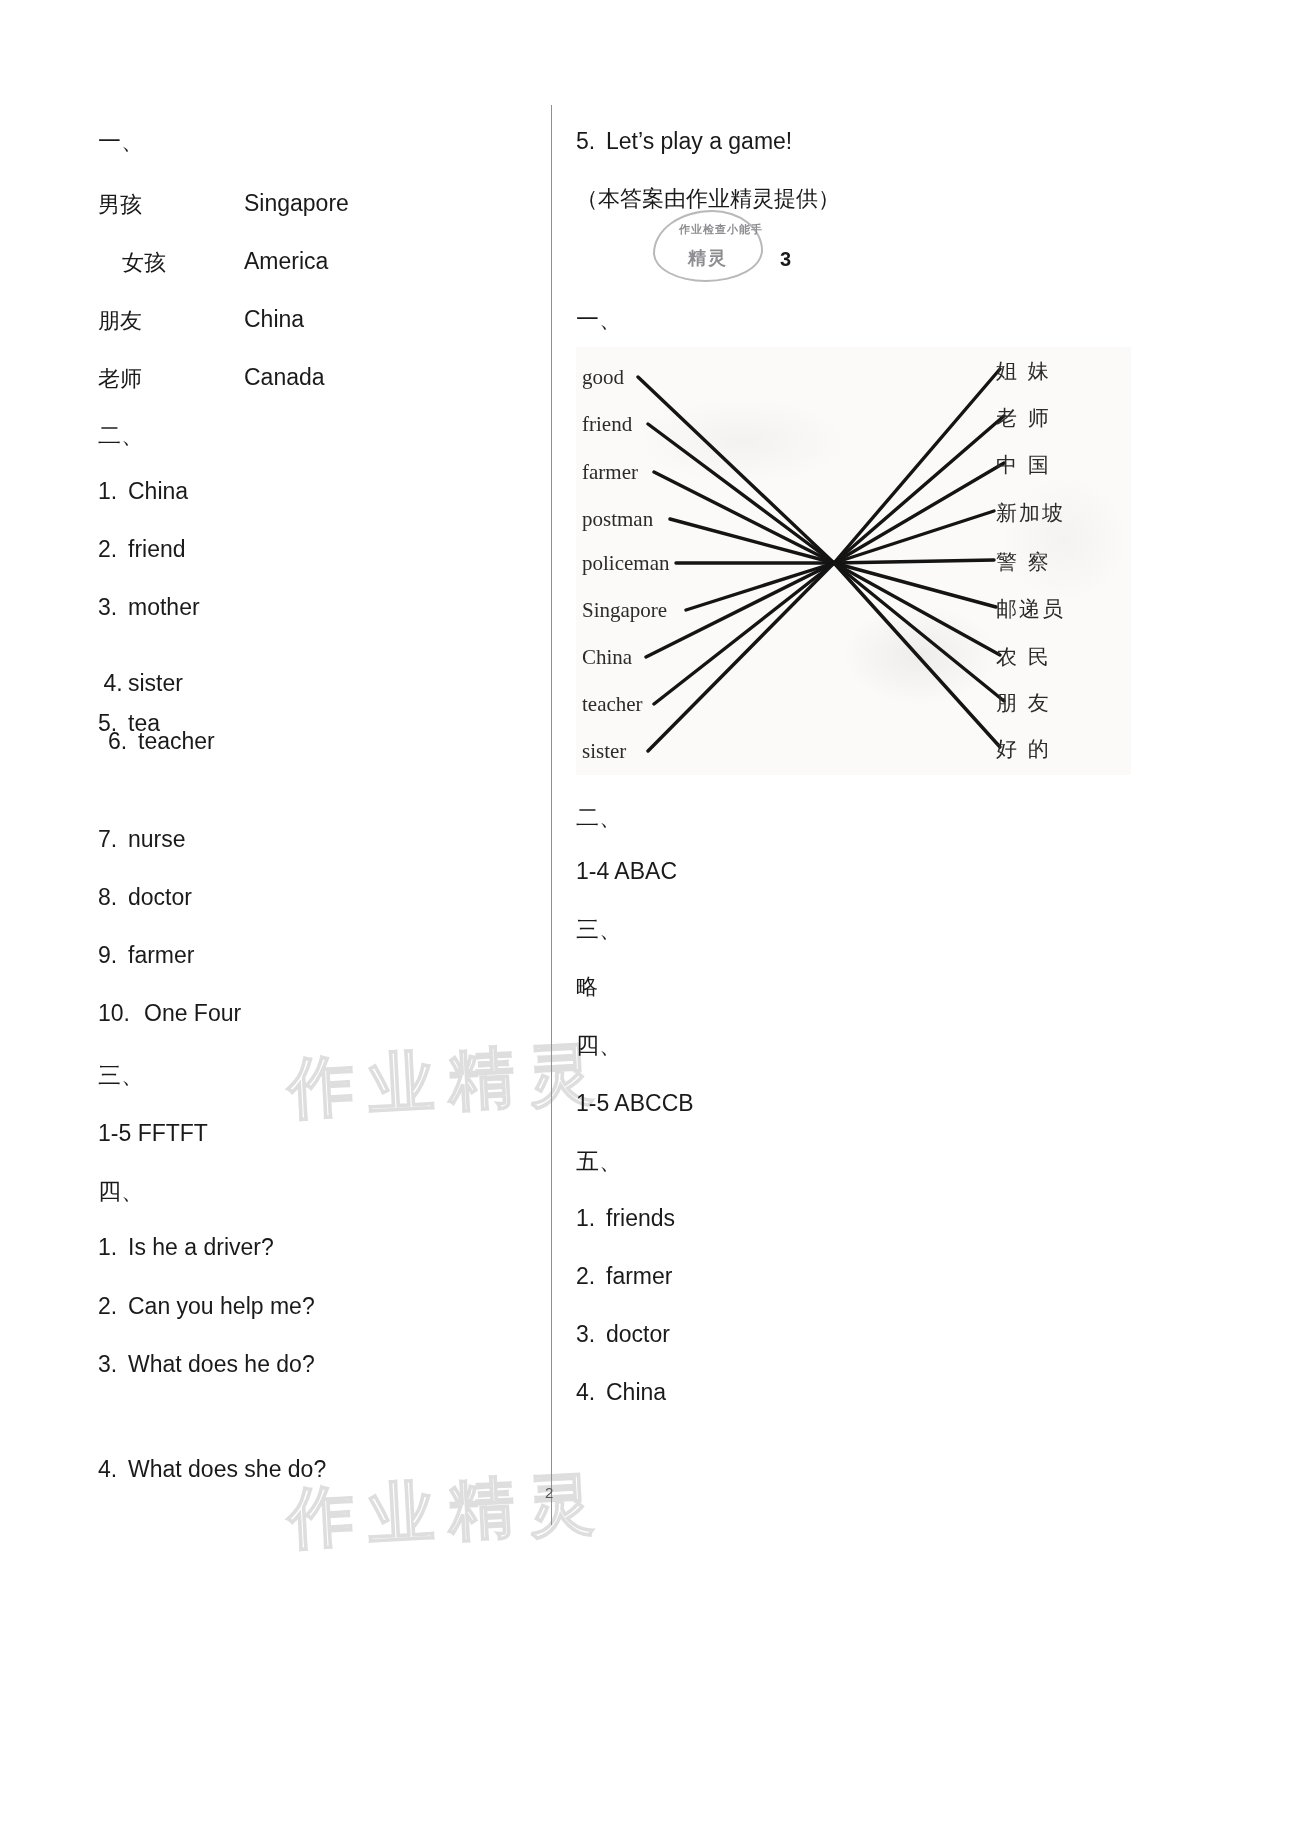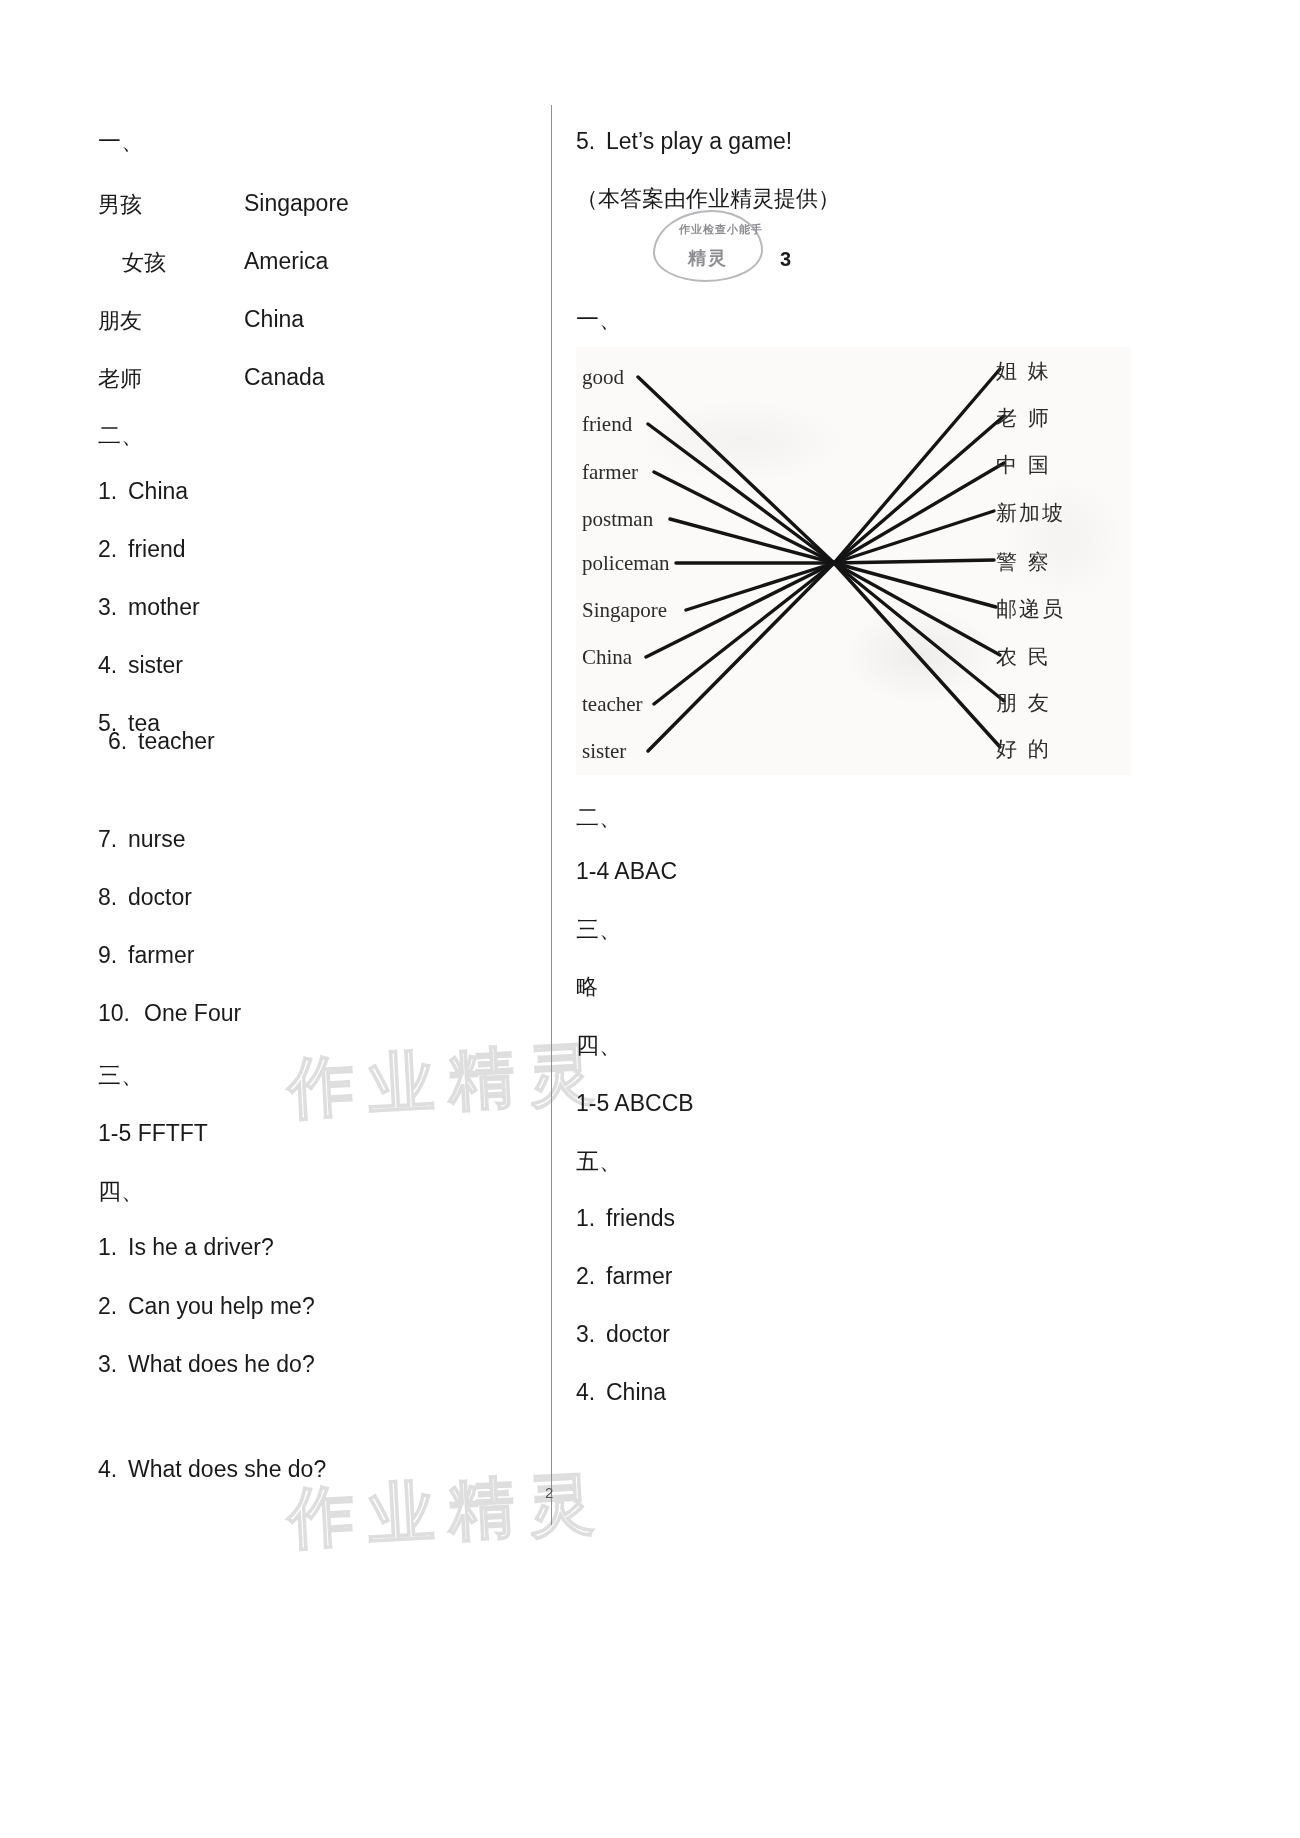--- a/index.html
+++ b/index.html
@@ -197,21 +197,21 @@
 
     <div class="line" style="top:480px;">
       <span class="num idx-1">1.</span><span>China</span>
     </div>
     <div class="line" style="top:538px;">
       <span class="num idx-1">2.</span><span>friend</span>
     </div>
     <div class="line" style="top:596px;">
       <span class="num idx-1">3.</span><span>mother</span>
     </div>
-    <div class="line" style="top:654px;">
+    <div class="line" style="top:672px;text-align:center;">
       <span class="num idx-1">4.</span><span>sister</span>
     </div>
     <div class="line" style="top:712px;">
       <span class="num idx-1">5.</span><span>tea</span>
     </div>
     <div class="line" style="top:730px;margin-left:10px;">
       <span class="num idx-1">6.</span><span>teacher</span>
     </div>
     <div class="line" style="top:828px;">
       <span class="num idx-1">7.</span><span>nurse</span>

